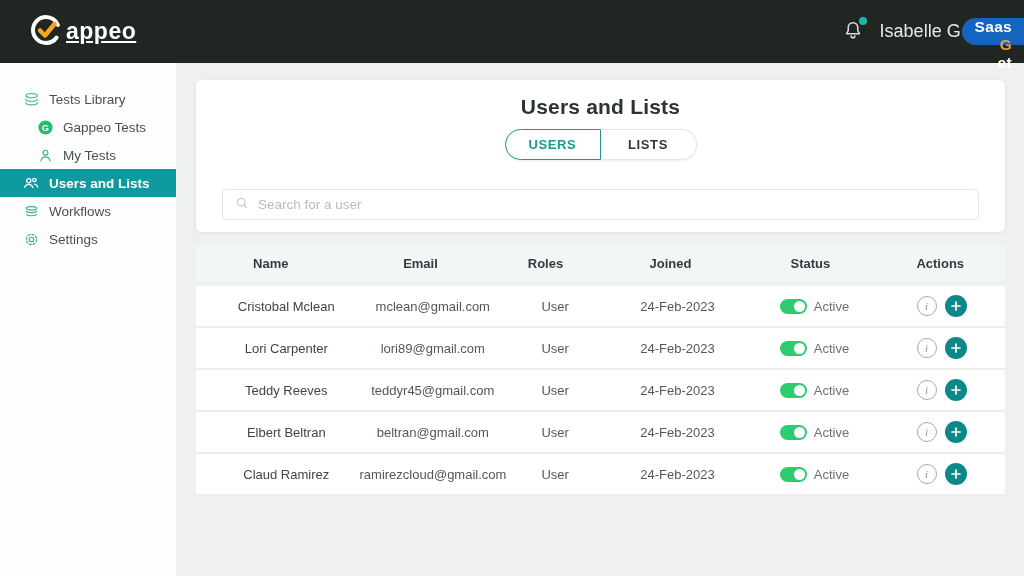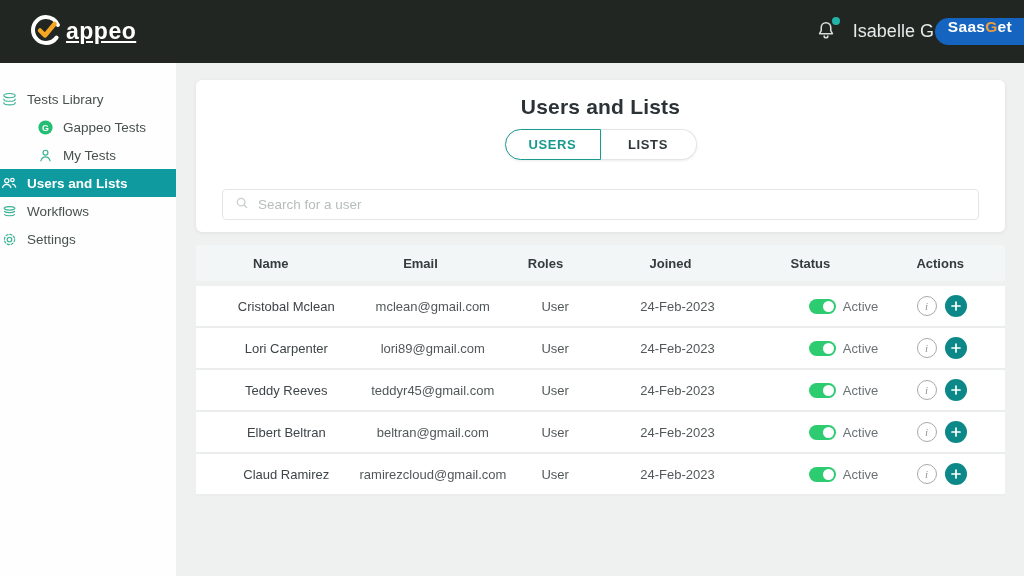--- a/index.html
+++ b/index.html
@@ -11,28 +11,28 @@
                 padding-left:28px; }
   .logo { display:flex; align-items:center; gap:2px; }
   .logo-text { color:#fff; font-size:23px; font-weight:700; letter-spacing:.5px;text-decoration:underline; }
   .header-right { position:absolute; right:0; top:0; height:100%; display:flex; align-items:center; }
   .bell-wrap { position:relative; margin-right:16px; cursor:pointer; }
   .bell-dot { position:absolute; top:-2px; right:-3px; width:8px; height:8px; border-radius:50%;
               background:#23b4a9; }
   .user-name { color:#e6eaea; font-size:18px; font-weight:500; white-space:nowrap; overflow:hidden;
                max-width:80px; }
   .saas-badge { height:27px; background:#1565c0; border-radius:14px 0 0 14px; color:#fff;
-                display:flex; align-items:flex-start; padding:0 12px 0 13px; font-size:15.5px;
-                font-weight:600; letter-spacing:.3px; margin-left:2px; position:relative; z-index:2; }
+                display:flex; align-items:flex-end; padding:0 12px 0 13px; font-size:15.5px;
+                font-weight:600; letter-spacing:.3px; margin-left:2px; position:relative; z-index:2;flex-direction:column; }
   .saas-badge .accent { color:#f09d3c; }
 
   
   .body-wrap { display:flex; height:513px; }
   .sidebar { width:176px; background:#fdfefd; padding-top:22px; display:flex; flex-direction:column; gap:3px; }
-  .side-item { height:28px; display:flex; align-items:center; gap:9px; 
+  .side-item { height:28px; display:flex; align-items:center; gap:9px; padding-left:22px;
                color:#47514f; font-size:13.5px; font-weight:500; cursor:pointer; }
   .side-item.indent { padding-left:36px; }
   .side-item .icon { width:18px; height:18px; display:flex; align-items:center; justify-content:center;
                      color:#3db397; flex:0 0 18px; }
   .side-item.active { background:#0f9aa0; color:#fff; font-weight:600; }
   .side-item.active .icon { color:#fff; }
   .side-item svg { display:block; }
 
   .main { flex:1; padding:17px 19px 0 20px; }
 
@@ -52,21 +52,21 @@
                       font-family:"Liberation Sans", sans-serif; background:transparent; }
   .search-box input::placeholder { color:#b6bcbc; }
 
   
   .t-grid { display:grid; grid-template-columns:18.5% 18.5% 12.4% 18.5% 16.1% 16%; align-items:center; }
   .t-head { background:#f3f6f7; height:36px; border-radius:3px; margin-bottom:5px; }
   .t-head .t-cell { font-weight:700; font-size:13px; color:#333b3d; text-align:center; }
   .t-row { background:#fff; height:42px; border-bottom:2px solid #eceeee;padding-left:17px; }
   .t-cell { text-align:center; font-size:13px; color:#52585a; }
   .t-cell.name { color:#3e4548; font-weight:500; }
-  .status-cell { display:flex; align-items:center; justify-content:flex-end; gap:7px; }
+  .status-cell { display:flex; align-items:center; justify-content:center; gap:7px; }
   .toggle { width:27px; height:15px; border-radius:8px; background:#2ecc71; position:relative; cursor:pointer; }
   .toggle::after { content:''; position:absolute; top:2px; right:2px; width:11px; height:11px;
                    border-radius:50%; background:#fff; }
   .status-label { color:#6b7275; font-size:13px; }
   .actions-cell { display:flex; align-items:center; justify-content:center; gap:8px; }
   .info-btn { width:20px; height:20px; border-radius:50%; border:1.5px solid #a7abab; color:#8f9494;
               display:flex; align-items:center; justify-content:center; font-size:11px;
               font-family:"Liberation Serif", serif; font-style:italic; background:#fff; cursor:pointer; }
   .plus-btn { width:22px; height:22px; border-radius:50%; background:#0c8889; color:#fff;
               display:flex; align-items:center; justify-content:center; cursor:pointer; }

